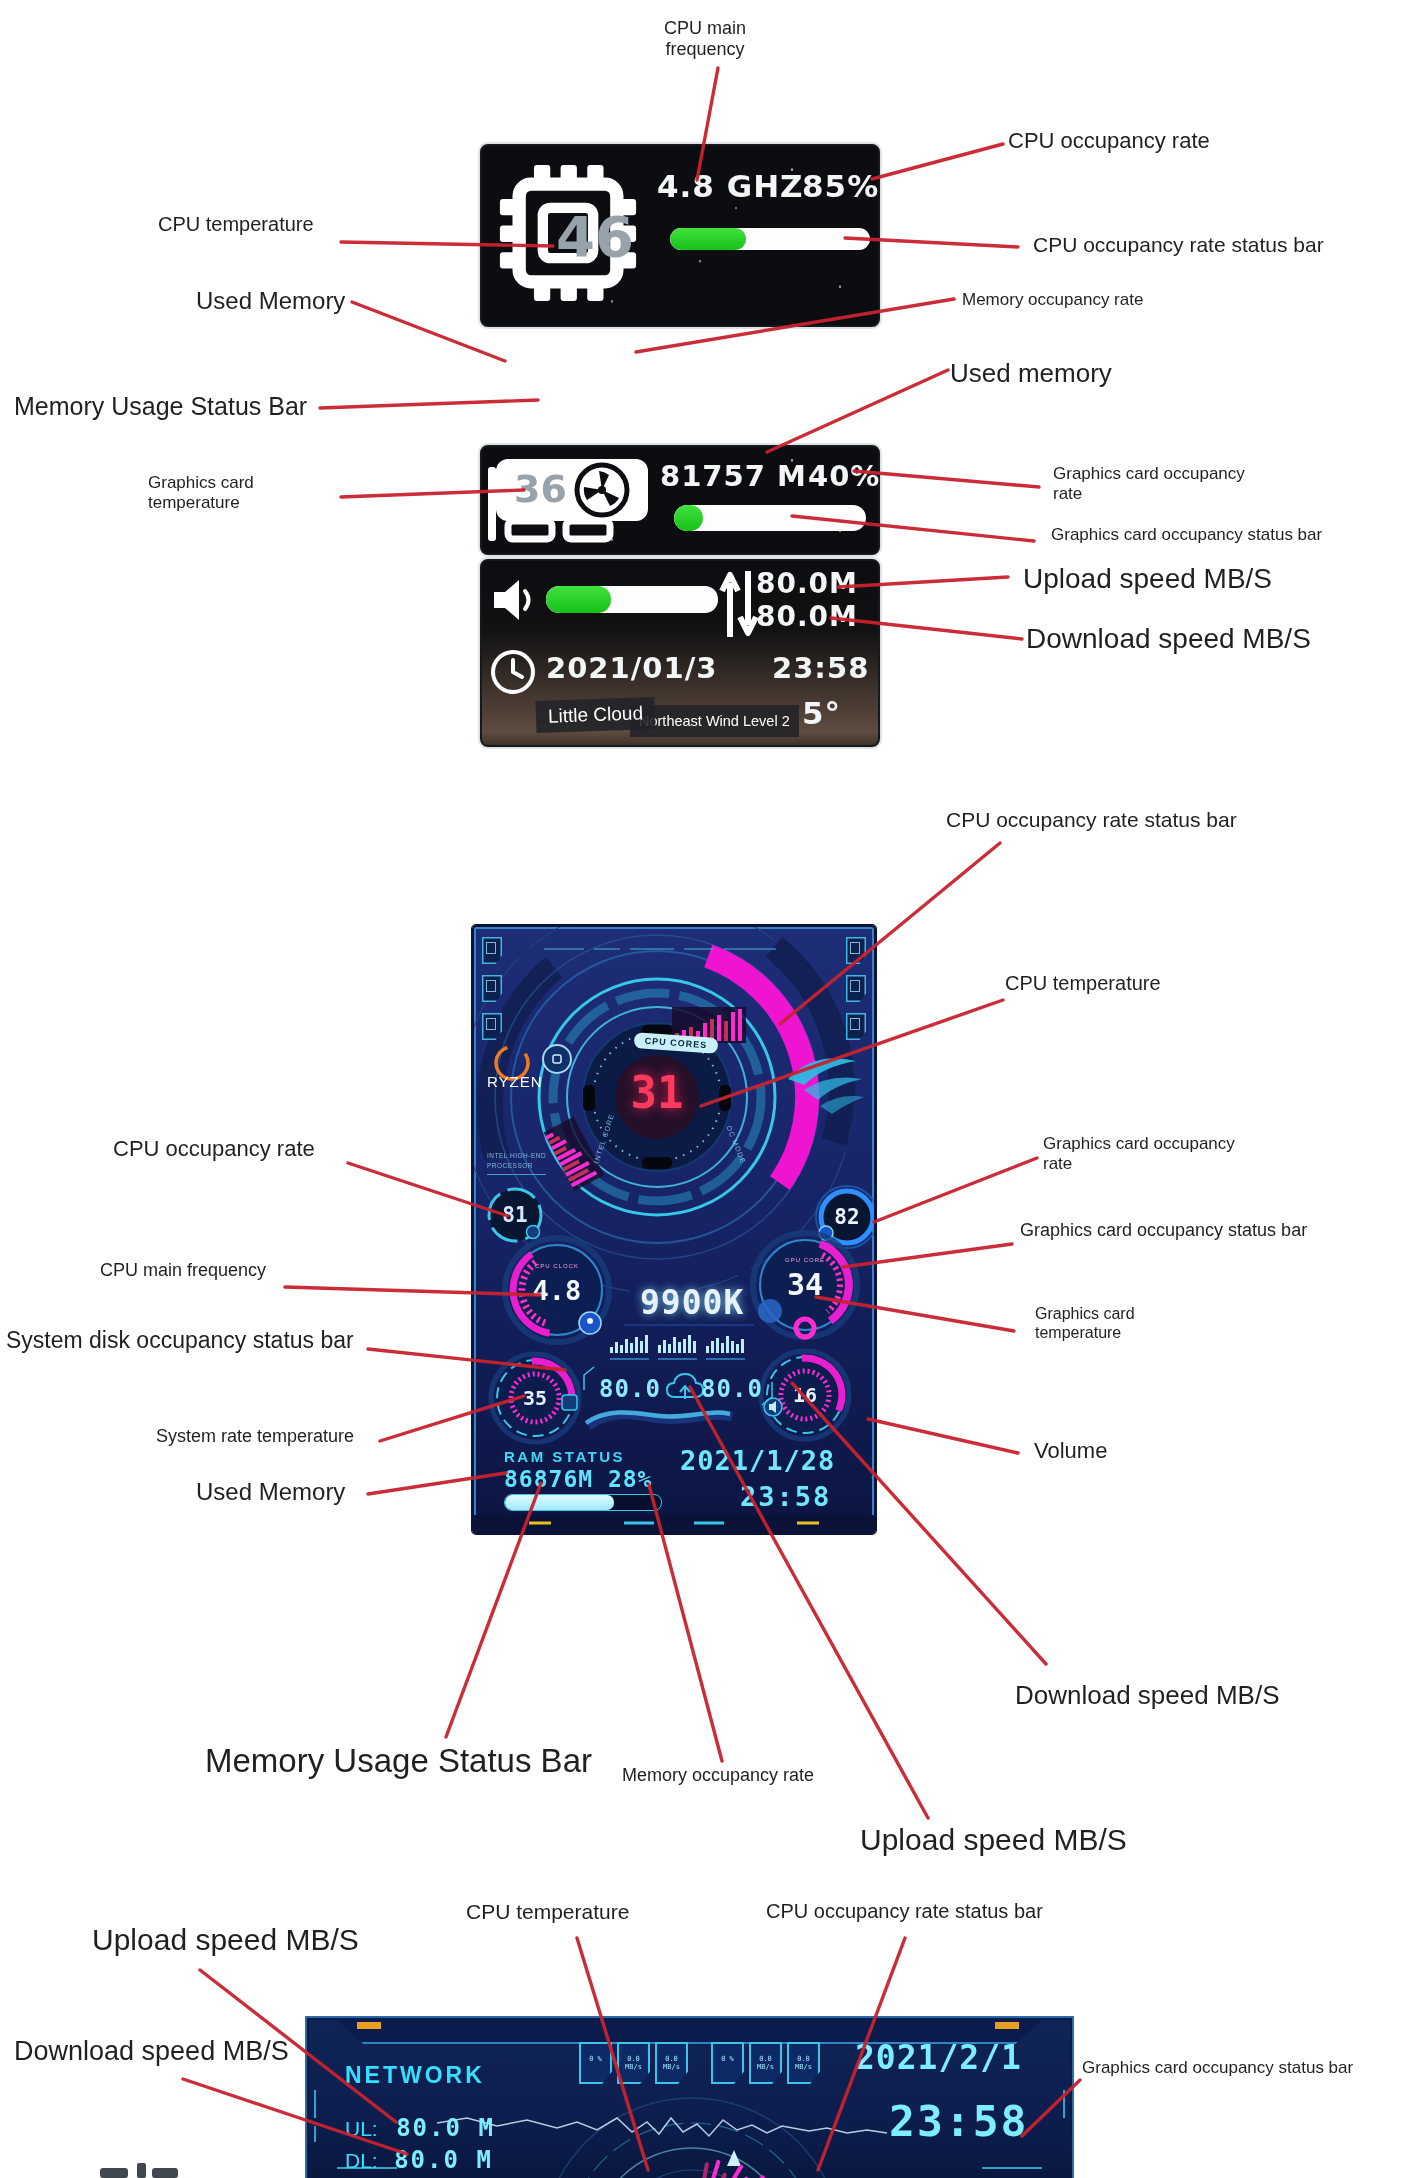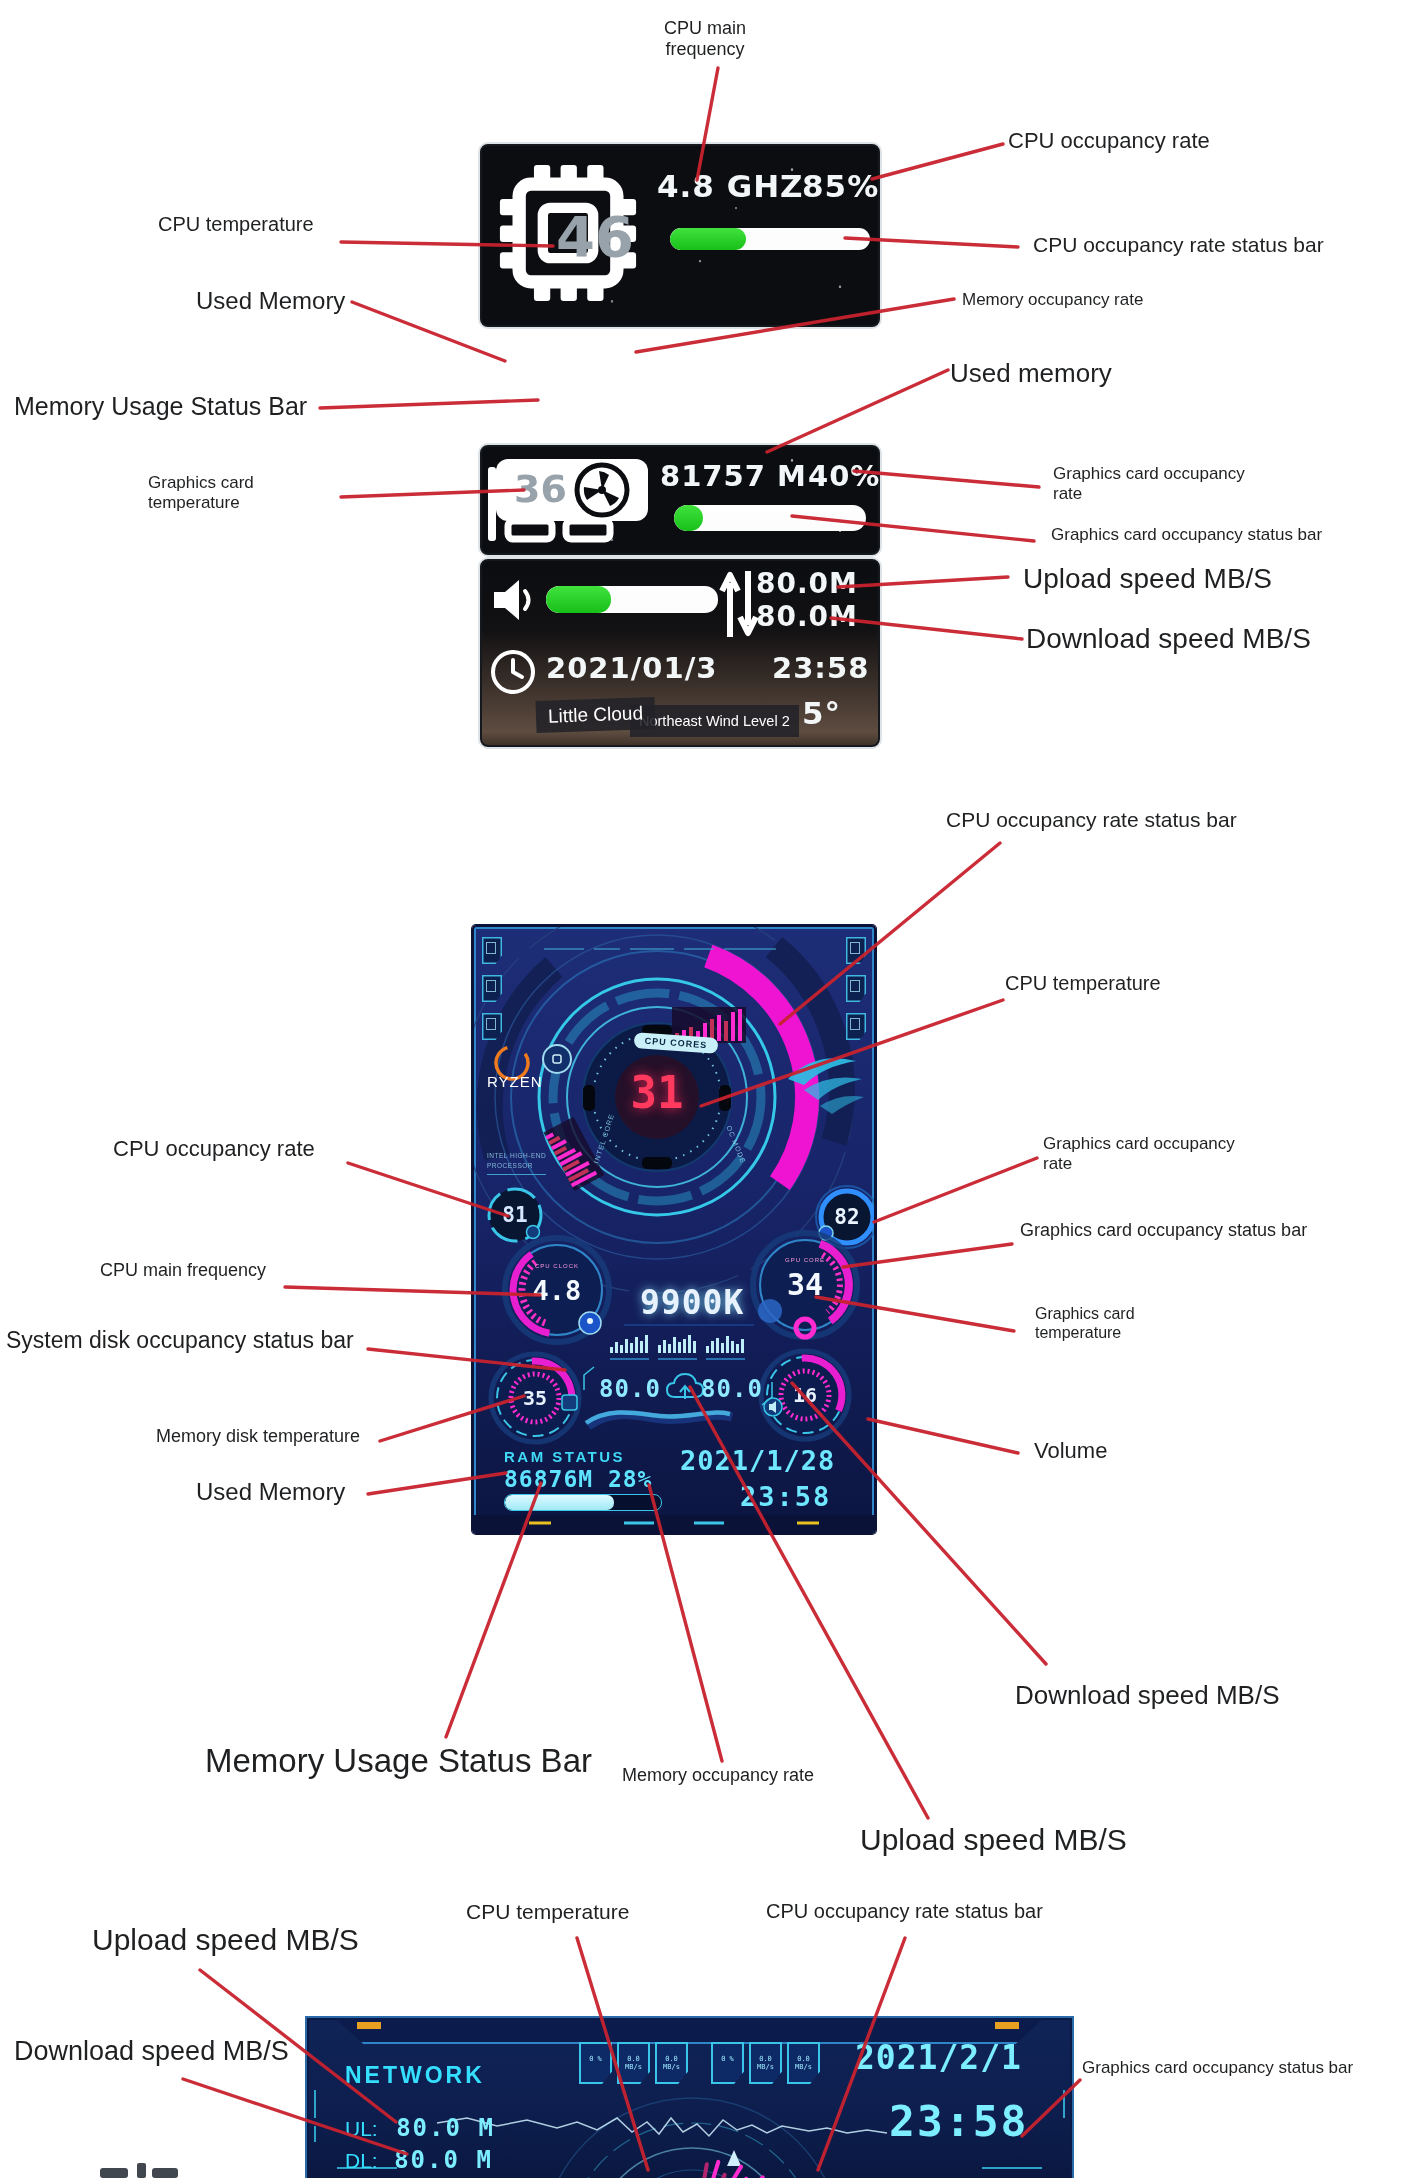--- a/index.html
+++ b/index.html
@@ -450,21 +450,21 @@
   <div class="lab wrap" style="left:1053px;top:464px;width:215px;font-size:17px;">Graphics card occupancy rate</div>
   <div class="lab" style="left:1051px;top:525px;font-size:17px;">Graphics card occupancy status bar</div>
   <div class="lab" style="left:1023px;top:562px;font-size:28px;">Upload speed MB/S</div>
   <div class="lab" style="left:1026px;top:622px;font-size:28px;">Download speed MB/S</div>
 
   <div class="lab" style="left:946px;top:808px;font-size:21px;">CPU occupancy rate status bar</div>
   <div class="lab" style="left:1005px;top:972px;font-size:20px;">CPU temperature</div>
   <div class="lab" style="left:113px;top:1136px;font-size:22px;">CPU occupancy rate</div>
   <div class="lab" style="left:100px;top:1260px;font-size:18px;">CPU main frequency</div>
   <div class="lab" style="left:6px;top:1327px;font-size:23px;">System disk occupancy status bar</div>
-  <div class="lab" style="left:156px;top:1426px;font-size:18px;">Memory disk temperature</div>
+  <div class="lab" style="left:156px;top:1426px;font-size:18px;">System rate temperature</div>
   <div class="lab" style="left:196px;top:1478px;font-size:24px;">Used Memory</div>
   <div class="lab wrap" style="left:1043px;top:1134px;width:200px;font-size:17px;">Graphics card occupancy rate</div>
   <div class="lab" style="left:1020px;top:1220px;font-size:18px;">Graphics card occupancy status bar</div>
   <div class="lab wrap" style="left:1035px;top:1305px;width:140px;font-size:16px;">Graphics card temperature</div>
   <div class="lab" style="left:1020px;top:1438px;font-size:22px;margin-left:14px;">Volume</div>
   <div class="lab" style="left:1015px;top:1680px;font-size:26px;">Download speed MB/S</div>
   <div class="lab" style="left:860px;top:1822px;font-size:30px;">Upload speed MB/S</div>
   <div class="lab" style="left:205px;top:1742px;font-size:33px;">Memory Usage Status Bar</div>
   <div class="lab" style="left:622px;top:1765px;font-size:18px;">Memory occupancy rate</div>
 

